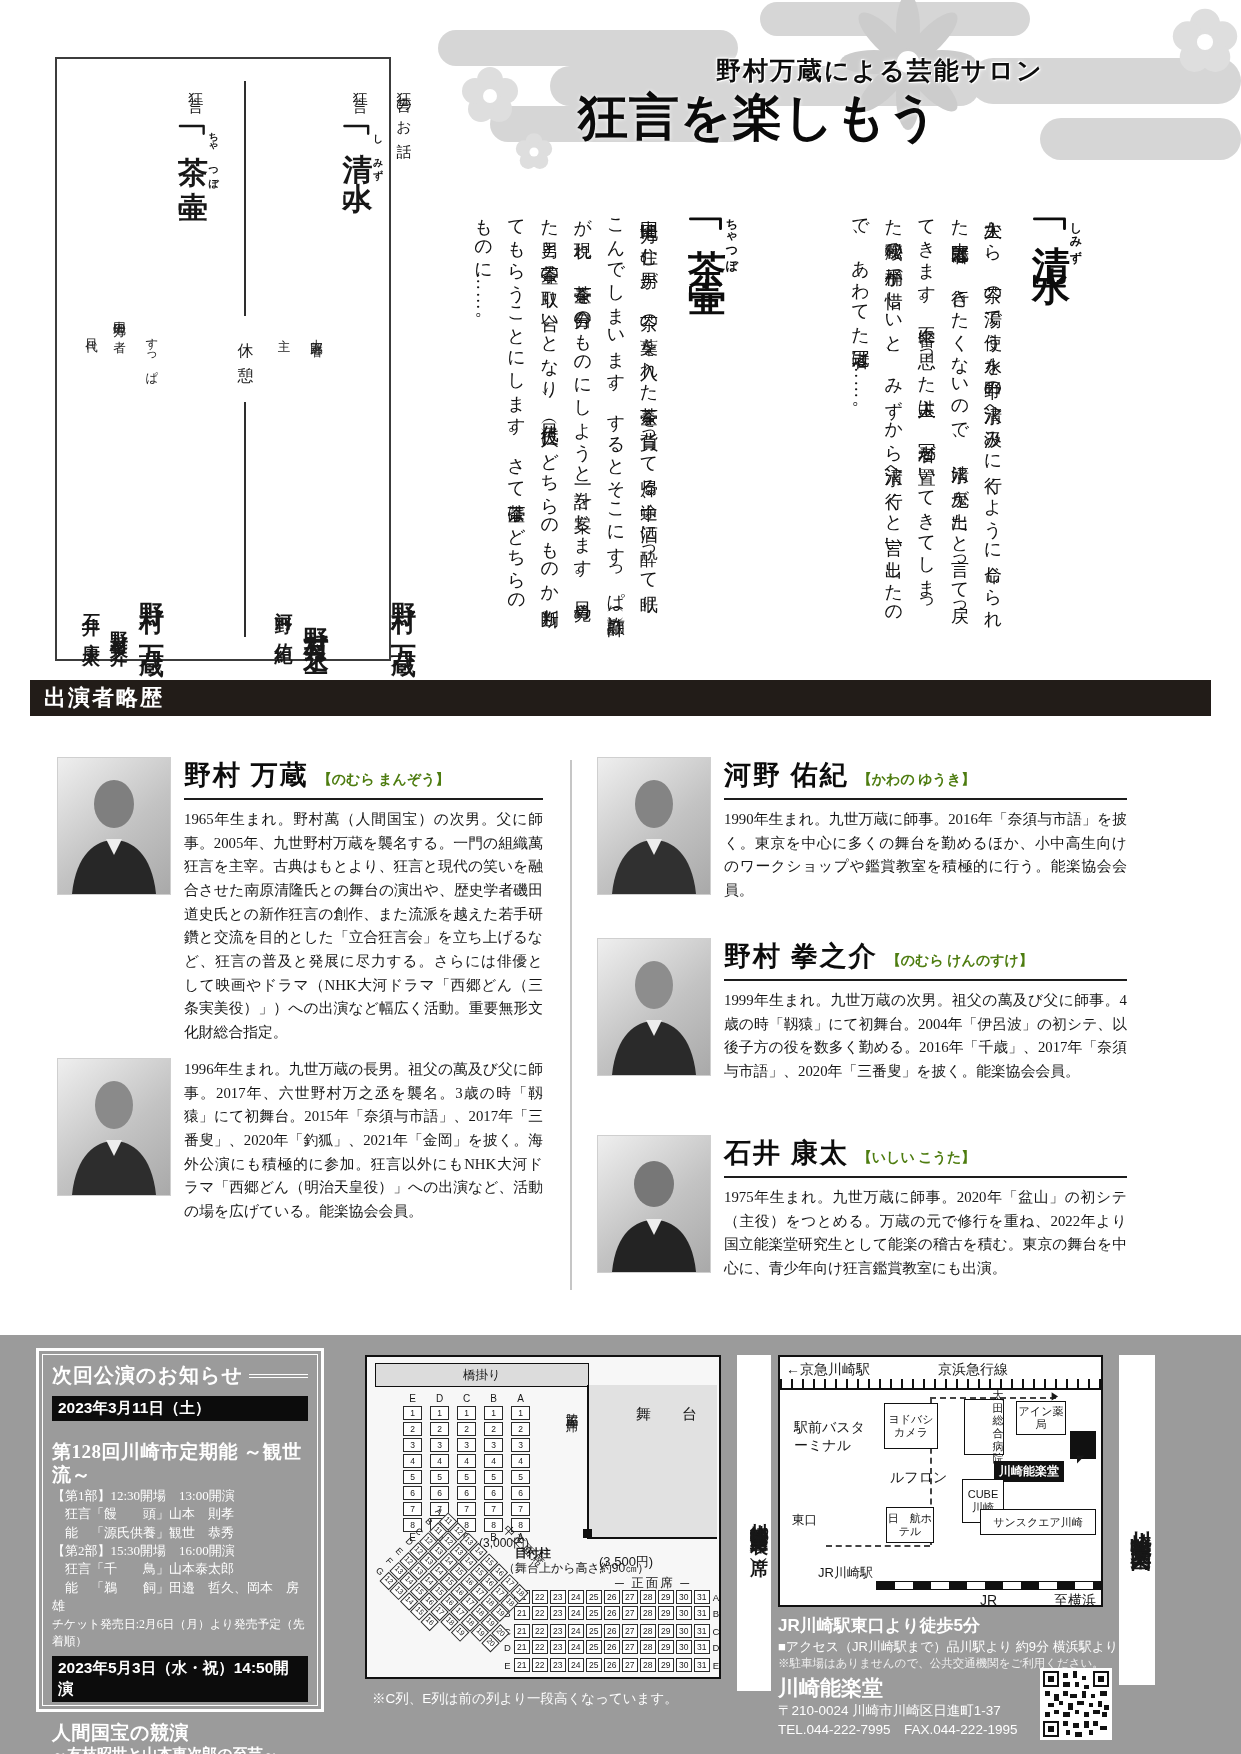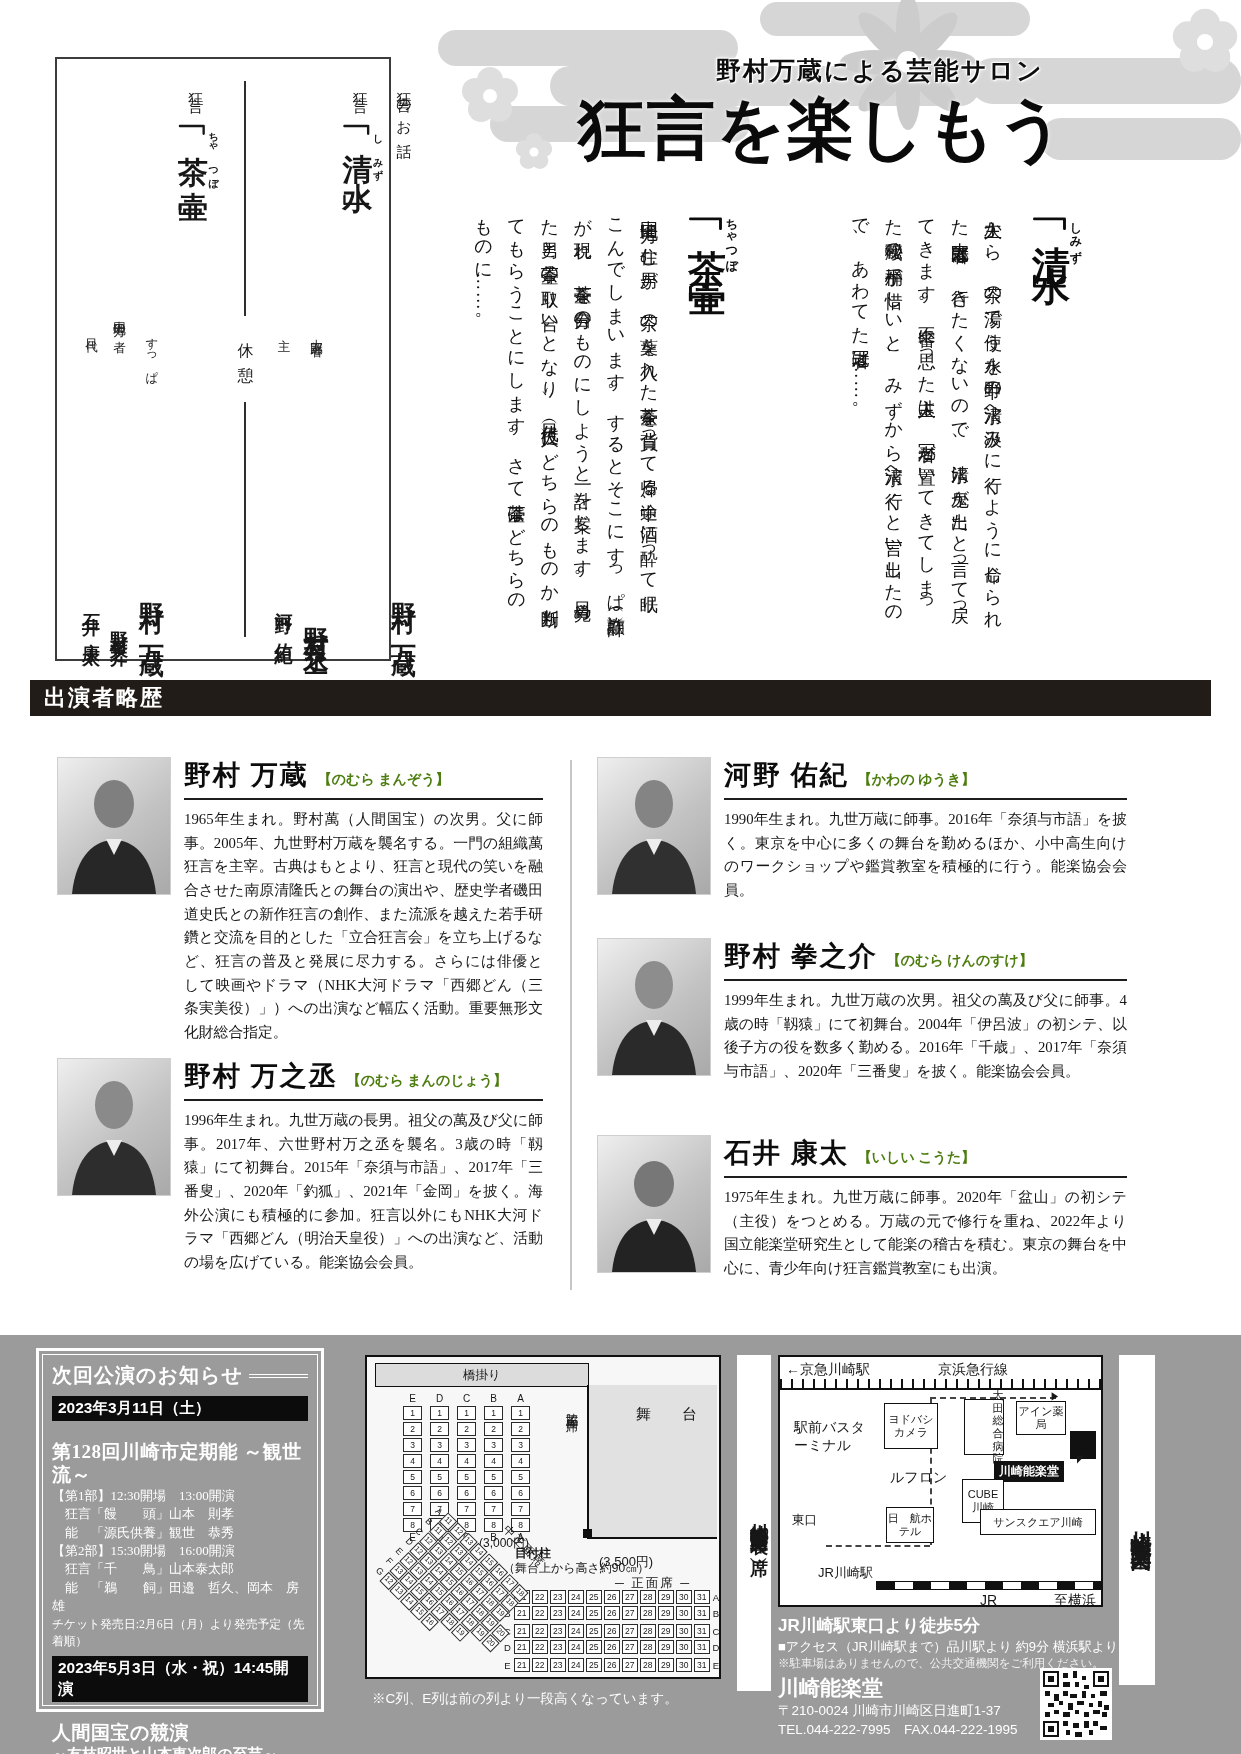--- a/index.html
+++ b/index.html
@@ -6,21 +6,21 @@
   .page{position:relative;width:1241px;height:1754px;background:#fff;overflow:hidden;
         font-family:"Liberation Serif",serif;color:#171717;}
   .abs{position:absolute;}
 
   
   .deco{position:absolute;left:430px;top:0;}
 
   .subtitle{position:absolute;left:716px;top:54px;font-family:"Liberation Sans",sans-serif;
     font-weight:700;font-size:25px;letter-spacing:2px;color:#0d0d0d;
     text-shadow:0 0 3px #fff,0 0 5px #fff,1px 1px 0 #fff,-1px -1px 0 #fff;}
-  .main-title{position:absolute;left:578px;top:84px;font-size:68px;font-weight:700;
+  .main-title{position:absolute;left:578px;top:84px;font-size:50px;font-weight:700;
     letter-spacing:1px;color:#0a0a0a;text-shadow:0 0 4px #fff;}
 
   
   .progbox{position:absolute;left:55px;top:57px;width:332px;height:600px;border:2px solid #3c3c3c;background:#fff;}
   .prog-inner{position:relative;height:100%;box-sizing:border-box;padding:22px 16px;writing-mode:vertical-rl;}
   .vline{display:flex;align-items:center;margin-left:4px;}
   .pgroup{margin-left:6px;}
   .tlabel{font-size:15px;letter-spacing:4px;}
   .genre{font-size:15px;letter-spacing:5px;}
   .ptitle{font-size:30px;font-weight:600;margin-top:24px;letter-spacing:8px;}
@@ -296,24 +296,20 @@
 
   <div class="bio" id="bio-mannojo">
     <div class="photo">
       <svg viewBox="0 0 112 136" preserveAspectRatio="none">
           <ellipse cx="56" cy="46" rx="19" ry="24" fill="#8a8a8a"></ellipse>
           <path d="M14 136 C18 96 38 82 56 82 C74 82 94 96 98 136 Z" fill="#2d2d2d"></path>
           <path d="M48 81 L56 97 L64 81 Z" fill="#ededed"></path>
         </svg>
     </div>
     <div class="bio-main">
-      <div class="bio-head">
-        <span class="bio-name">野村 万之丞</span>
-        <span class="bio-kana">【のむら まんのじょう】</span>
-      </div>
       <div class="bio-text">1996年生まれ。九世万蔵の長男。祖父の萬及び父に師事。2017年、六世野村万之丞を襲名。3歳の時「靱猿」にて初舞台。2015年「奈須与市語」、2017年「三番叟」、2020年「釣狐」、2021年「金岡」を披く。海外公演にも積極的に参加。狂言以外にもNHK大河ドラマ「西郷どん（明治天皇役）」への出演など、活動の場を広げている。能楽協会会員。</div>
     </div>
   </div>
 
   <div class="bio" id="bio-kawano">
     <div class="photo">
       <svg viewBox="0 0 112 136" preserveAspectRatio="none">
           <ellipse cx="56" cy="46" rx="19" ry="24" fill="#848484"></ellipse>
           <path d="M14 136 C18 96 38 82 56 82 C74 82 94 96 98 136 Z" fill="#303030"></path>
           <path d="M48 81 L56 97 L64 81 Z" fill="#ededed"></path>
@@ -372,21 +368,21 @@
       </div>
       <div class="datebar">2023年3月11日（土）</div>
       <div class="ev-title">第128回川崎市定期能 ～観世流～</div>
       <div class="ev-line">【第1部】12:30開場　13:00開演</div>
       <div class="ev-line">　狂言「饅　　頭」山本　則孝</div>
       <div class="ev-line">　能　「源氏供養」観世　恭秀</div>
       <div class="ev-line">【第2部】15:30開場　16:00開演</div>
       <div class="ev-line">　狂言「千　　鳥」山本泰太郎</div>
       <div class="ev-line">　能　「鵜　　飼」田邉　哲久、岡本　房雄</div>
       <div class="ev-line long">チケット発売日:2月6日（月）より発売予定（先着順）</div>
-      <div class="datebar">2023年5月3日（水・祝）14:45開演</div>
+      <div class="datebar">2023年5月3日（水・祝）14:50開演</div>
       <div class="ev-title">人間国宝の競演</div>
       <div class="ev-sub">～友枝昭世と山本東次郎の至芸～</div>
       <div class="ev-line">狂言「栗　田　口」山本東次郎</div>
       <div class="ev-line">　能　「殺生石女体」友枝　昭世</div>
 
     </div>
   </div>
 
   <div class="seatbox">
     <div class="abs sc-bridge">橋掛り</div>

